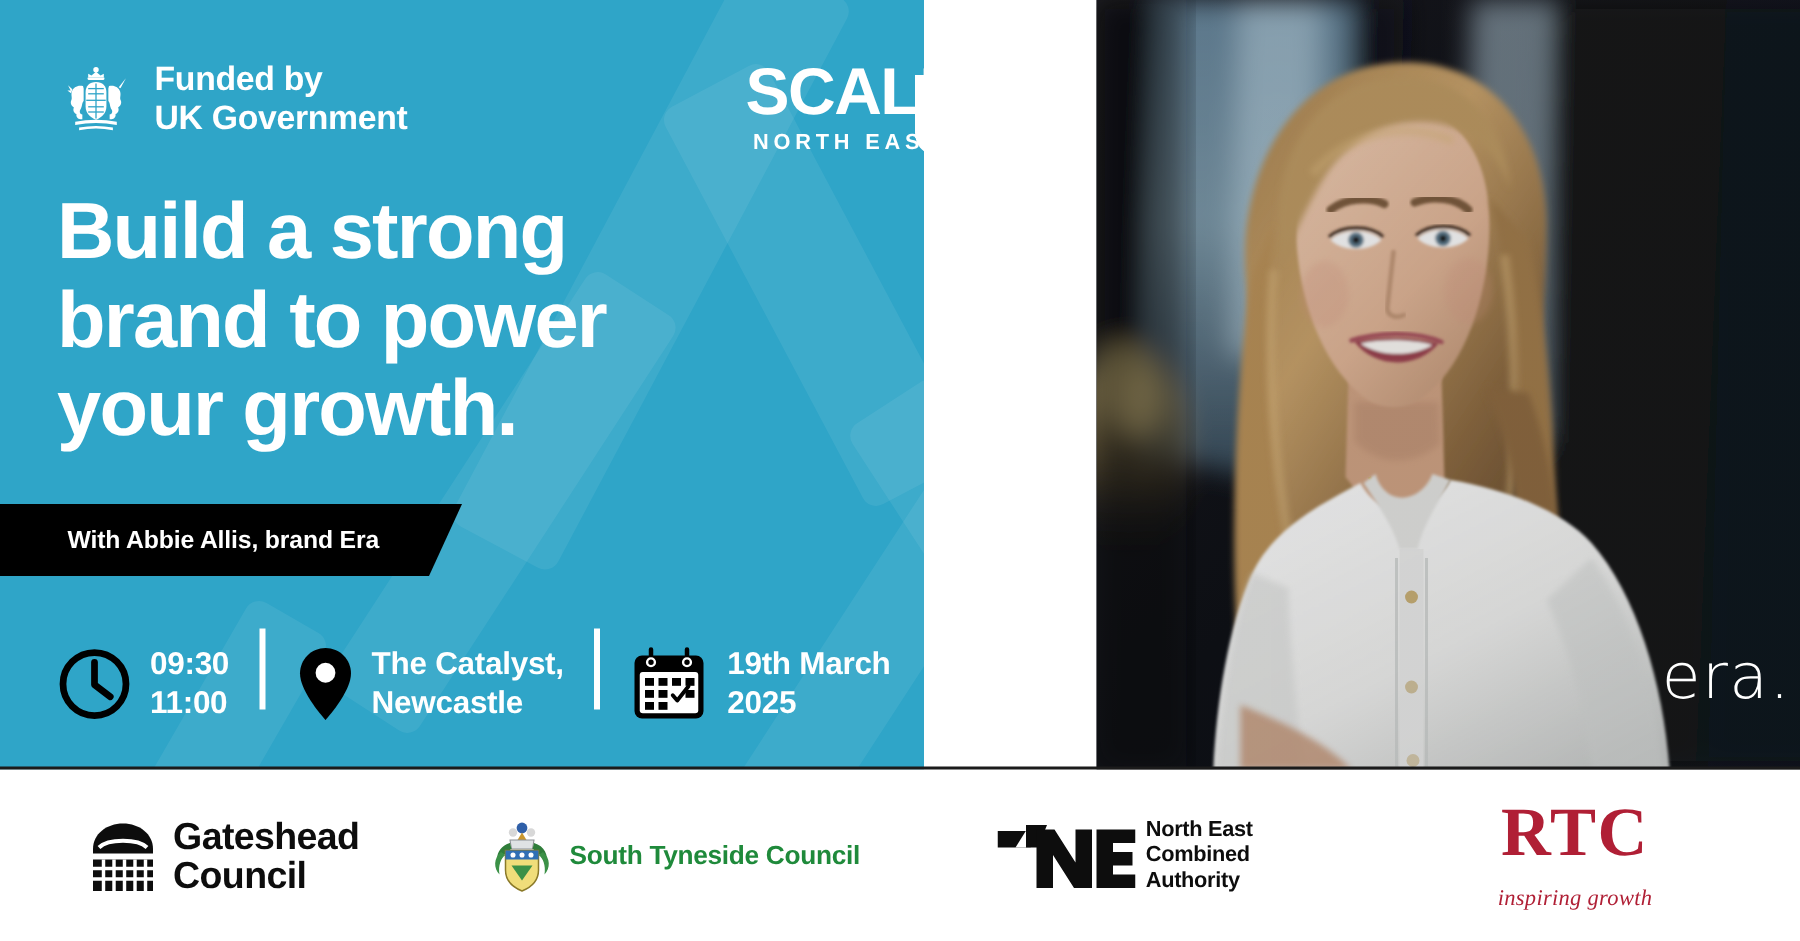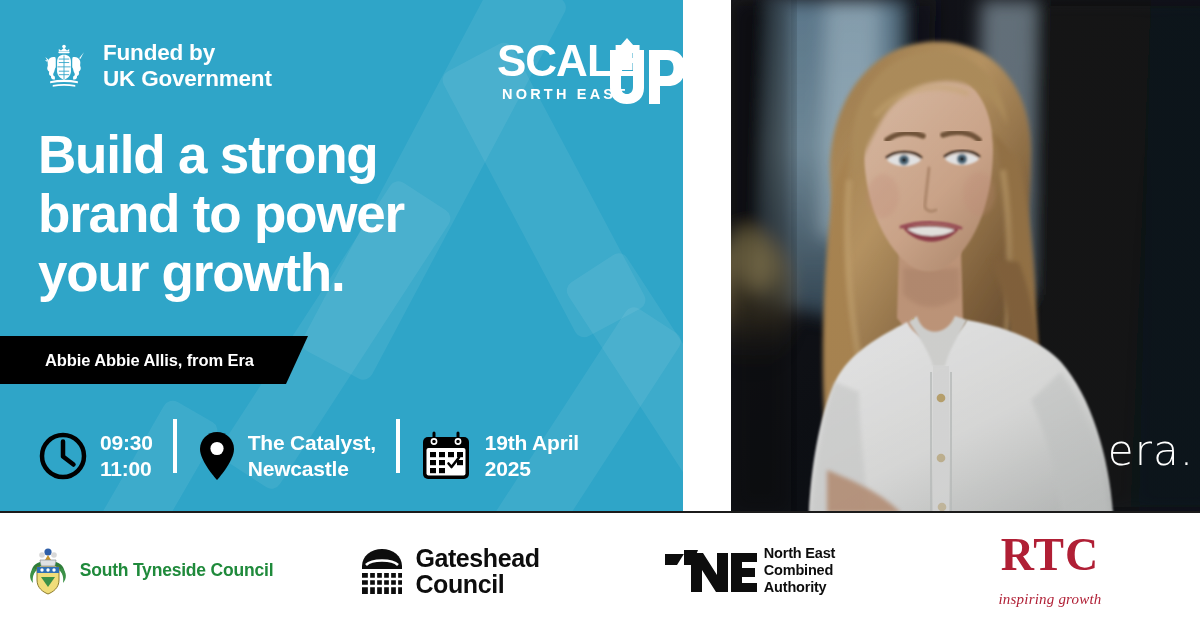--- a/index.html
+++ b/index.html
@@ -7,21 +7,21 @@
   body {
     font-family:"Liberation Sans", sans-serif;
     background:#ffffff;
     -webkit-font-smoothing:antialiased;
   }
   .poster { position:relative; width:1200px; height:627px; background:#fff; }
 
   
   .hero { position:absolute; left:0; top:0; width:1200px; height:513px; overflow:hidden; }
   .hero-teal {
-    position:absolute; left:0; top:0; width:683px; height:513px;
+    position:absolute; left:0; top:0; width:616px; height:513px;
     background:#2FA5C8; overflow:hidden;
   }
   
   .wm { position:absolute; background:rgba(255,255,255,0.07); }
   .wm-a { width:78px; height:430px; left:395px; top:-40px; transform:rotate(28deg); border-radius:10px; }
   .wm-b { width:78px; height:300px; left:505px; top:40px;  transform:rotate(-28deg); border-radius:10px; }
   .wm-c { width:70px; height:330px; left:300px; top:170px; transform:rotate(33deg); border-radius:10px; }
   .wm-d { width:70px; height:230px; left:620px; top:250px; transform:rotate(-33deg); border-radius:10px; }
   .wm-e { width:64px; height:260px; left:555px; top:300px; transform:rotate(33deg); border-radius:10px; }
   .wm-f { width:60px; height:180px; left:120px; top:400px; transform:rotate(30deg); border-radius:10px; }
@@ -179,21 +179,21 @@
           </g>
         </svg>
 
       </div>
 
       <h1 class="headline">Build a strong
 brand to power
 your growth.</h1>
 
       <div class="speaker-banner">
-        <span class="speaker-text">Abbie Abbie Allis, from Era</span>
+        <span class="speaker-text">With Abbie Allis, brand Era</span>
       </div>
 
       <div class="details">
 
         <div class="detail d-time">
           <svg class="ico" viewBox="0 0 50 50">
             <circle cx="25" cy="25" r="21" fill="none" stroke="#000" stroke-width="4.5"></circle>
             <path d="M25 10.5 L25 25.5 L35.5 33.5" fill="none" stroke="#000" stroke-width="4.5" stroke-linecap="round" stroke-linejoin="round"></path>
           </svg>
           <span class="txt">09:30
@@ -231,21 +231,21 @@
               <rect x="37" y="21" width="6" height="5.2"></rect>
               <rect x="10" y="29" width="6" height="5.2"></rect>
               <rect x="19" y="29" width="6" height="5.2"></rect>
               <rect x="37" y="29" width="6" height="5.2"></rect>
               <rect x="10" y="37" width="6" height="5.2"></rect>
               <rect x="19" y="37" width="6" height="5.2"></rect>
             </g>
 
             <path d="M28.5 32.5 L31.5 36 L39 26.5" fill="none" stroke="#000" stroke-width="2.6" stroke-linecap="round" stroke-linejoin="round"></path>
           </svg>
-          <span class="txt">19th April
+          <span class="txt">19th March
 2025</span>
         </div>
 
       </div>
     </div>
 
     <div class="photo">
       <svg viewBox="0 0 489 513" preserveAspectRatio="xMidYMid slice">
         <defs>
           <linearGradient id="bgDark" x1="0" y1="0" x2="1" y2="1">
@@ -390,49 +390,20 @@
         <rect width="489" height="513" fill="url(#bgDark)" opacity="0.12"></rect>
         <rect x="0" y="0" width="60" height="513" fill="#0a0c11" opacity="0.45" filter="url(#blurBg)"></rect>
       </svg>
       <div class="era-logo">era.</div>
     </div>
 
     <div class="hero-rule"></div>
   </div>
 
   <div class="footer">
-
-    <div class="f-slot">
-      <div class="sty">
-        <svg width="42" height="50" viewBox="0 0 42 50">
-
-          <circle cx="21" cy="6" r="3.6" fill="#2f5fa8"></circle>
-          <circle cx="15" cy="9" r="2.8" fill="#d8d8d8"></circle>
-          <circle cx="27" cy="9" r="2.8" fill="#d8d8d8"></circle>
-          <path d="M21 9 L24 14 L18 14 Z" fill="#c8962e"></path>
-
-          <path d="M13 14 L29 14 L28 20 L14 20 Z" fill="#dfe2e4" stroke="#8b8f93" stroke-width="0.7"></path>
-
-          <path d="M13 16 C6 18 3 24 5 31 C7 26 10 22 14 20 Z" fill="#2f7d3a"></path>
-          <path d="M29 16 C36 18 39 24 37 31 C35 26 32 22 28 20 Z" fill="#2f7d3a"></path>
-          <path d="M7 22 C2 26 2 33 6 37 C5 31 7 26 10 24 Z" fill="#3b9147"></path>
-          <path d="M35 22 C40 26 40 33 36 37 C37 31 35 26 32 24 Z" fill="#3b9147"></path>
-
-          <path d="M10 21 L32 21 L32 34 C32 42 26 46 21 48 C16 46 10 42 10 34 Z" fill="#f0dd7a" stroke="#8b7a2a" stroke-width="1"></path>
-          <path d="M10 21 L32 21 L32 27 L10 27 Z" fill="#2f6fb5"></path>
-          <g fill="#ffffff">
-            <circle cx="15" cy="24" r="1.7"></circle>
-            <circle cx="21" cy="24" r="1.7"></circle>
-            <circle cx="27" cy="24" r="1.7"></circle>
-          </g>
-          <path d="M14 31 L28 31 L21 41 Z" fill="#3b9147"></path>
-        </svg>
-        <div class="sty-text">South Tyneside Council</div>
-      </div>
-    </div>
 
     <div class="f-slot">
       <div class="gh">
         <svg width="44" height="48" viewBox="0 0 44 48">
           <path d="M2 19 C2 9 11 2 22 2 C33 2 42 9 42 19 L42 22 L2 22 Z" fill="#0d0d0d"></path>
           <path d="M6 18 C12 12 32 12 38 18" stroke="#ffffff" stroke-width="2.6" fill="none"></path>
           <rect x="2" y="26" width="40" height="21" fill="#0d0d0d"></rect>
           <g stroke="#ffffff" stroke-width="2.3">
             <line x1="9" y1="26" x2="9" y2="47"></line>
             <line x1="16" y1="26" x2="16" y2="47"></line>
@@ -442,20 +413,49 @@
             <line x1="2" y1="32" x2="42" y2="32"></line>
             <line x1="2" y1="39" x2="42" y2="39"></line>
           </g>
         </svg>
         <div class="gh-text"><span>Gateshead
 Council</span></div>
       </div>
     </div>
 
     <div class="f-slot">
+      <div class="sty">
+        <svg width="42" height="50" viewBox="0 0 42 50">
+
+          <circle cx="21" cy="6" r="3.6" fill="#2f5fa8"></circle>
+          <circle cx="15" cy="9" r="2.8" fill="#d8d8d8"></circle>
+          <circle cx="27" cy="9" r="2.8" fill="#d8d8d8"></circle>
+          <path d="M21 9 L24 14 L18 14 Z" fill="#c8962e"></path>
+
+          <path d="M13 14 L29 14 L28 20 L14 20 Z" fill="#dfe2e4" stroke="#8b8f93" stroke-width="0.7"></path>
+
+          <path d="M13 16 C6 18 3 24 5 31 C7 26 10 22 14 20 Z" fill="#2f7d3a"></path>
+          <path d="M29 16 C36 18 39 24 37 31 C35 26 32 22 28 20 Z" fill="#2f7d3a"></path>
+          <path d="M7 22 C2 26 2 33 6 37 C5 31 7 26 10 24 Z" fill="#3b9147"></path>
+          <path d="M35 22 C40 26 40 33 36 37 C37 31 35 26 32 24 Z" fill="#3b9147"></path>
+
+          <path d="M10 21 L32 21 L32 34 C32 42 26 46 21 48 C16 46 10 42 10 34 Z" fill="#f0dd7a" stroke="#8b7a2a" stroke-width="1"></path>
+          <path d="M10 21 L32 21 L32 27 L10 27 Z" fill="#2f6fb5"></path>
+          <g fill="#ffffff">
+            <circle cx="15" cy="24" r="1.7"></circle>
+            <circle cx="21" cy="24" r="1.7"></circle>
+            <circle cx="27" cy="24" r="1.7"></circle>
+          </g>
+          <path d="M14 31 L28 31 L21 41 Z" fill="#3b9147"></path>
+        </svg>
+        <div class="sty-text">South Tyneside Council</div>
+      </div>
+    </div>
+
+    <div class="f-slot">
       <div class="neca">
         <svg width="92" height="44" viewBox="0 0 92 44">
 
           <path d="M0 5 L22 5 L22 16 L0 16 Z" fill="#0d0d0d"></path>
           <path d="M22 0 L22 16 L12 16 Z" fill="#ffffff"></path>
           <path d="M19 1 L33 1 L27 16 L19 16 Z" fill="#0d0d0d"></path>
 
           <path d="M26 4 L38 4 L52 26 L52 4 L63 4 L63 43 L51 43 L37 21 L37 43 L26 43 Z" fill="#0d0d0d"></path>
 
           <path d="M66 4 L92 4 L92 13 L77 13 L77 19 L90 19 L90 28 L77 28 L77 34 L92 34 L92 43 L66 43 Z" fill="#0d0d0d"></path>

